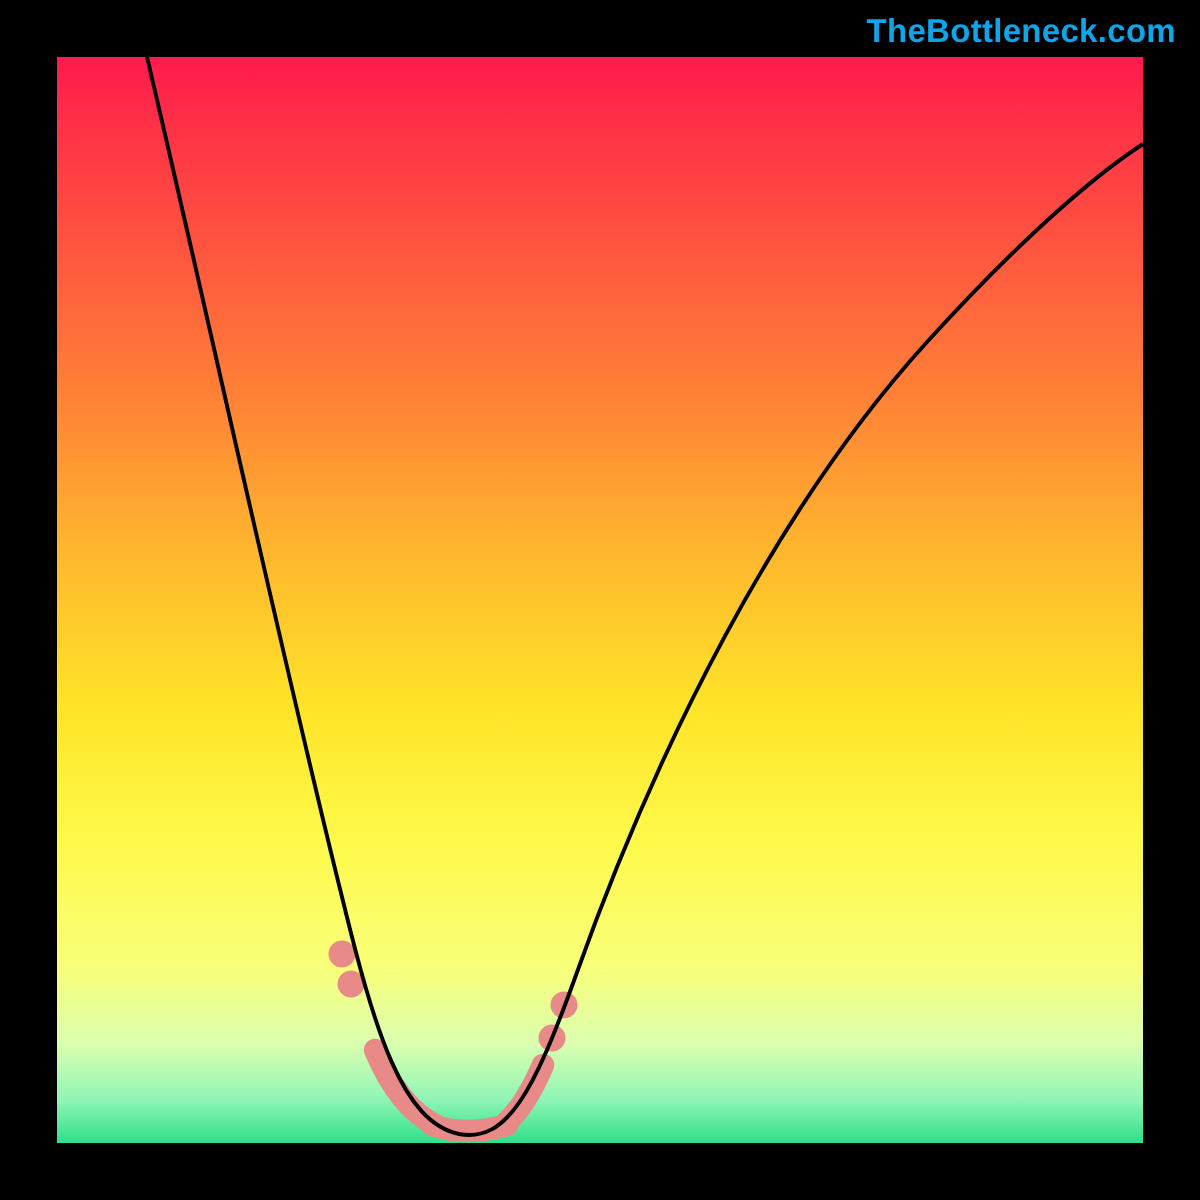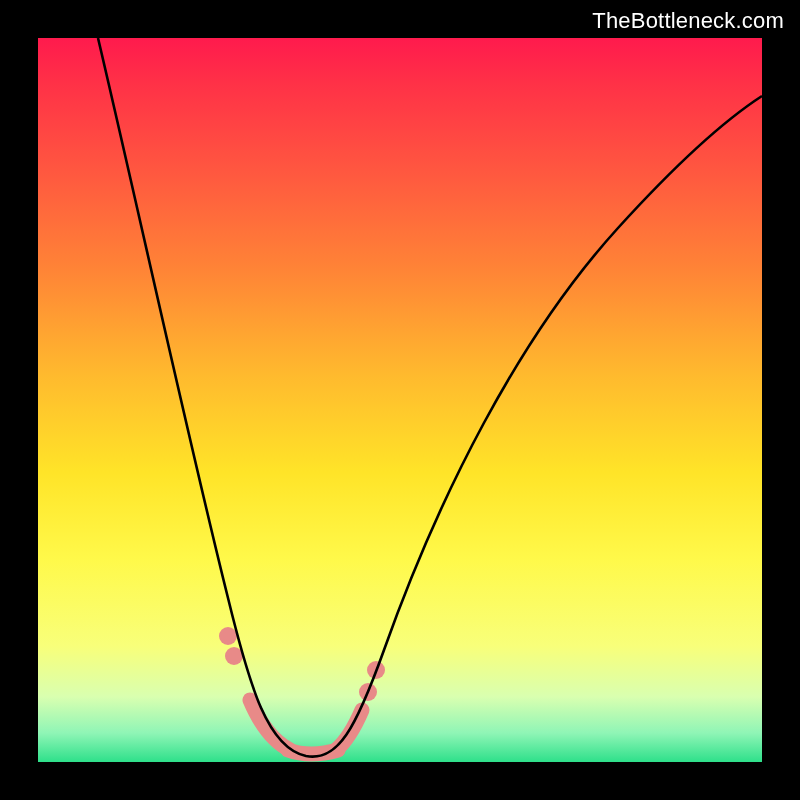--- a/index.html
+++ b/index.html
@@ -38,24 +38,24 @@
       #f8ff7a 84%,
       #d9ffb0 91%,
       #8ff5b6 96%,
       #2ee08a 100%
     );
   }
   .watermark {
     position: absolute;
     top: 8px;
     right: 16px;
-    color: #ffffff;
+    color: #0ea5e9;
     font-size: 22px;
     letter-spacing: 0.2px;
-    font-weight: 400;
+    font-weight: 700;
     user-select: none;
   }
   svg.curve {
     position: absolute;
     left: 0;
     top: 0;
     width: 724px;
     height: 724px;
     overflow: visible;
   }

